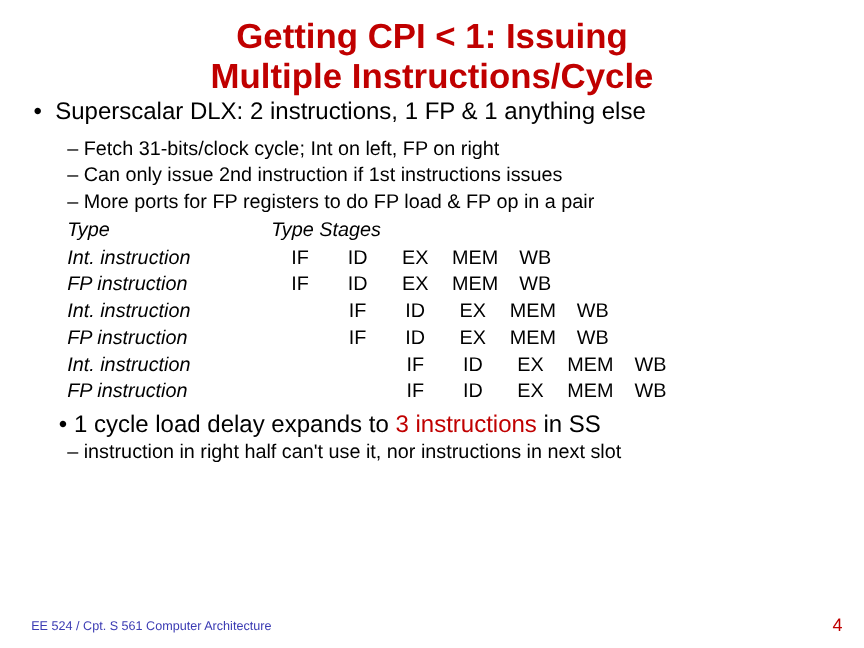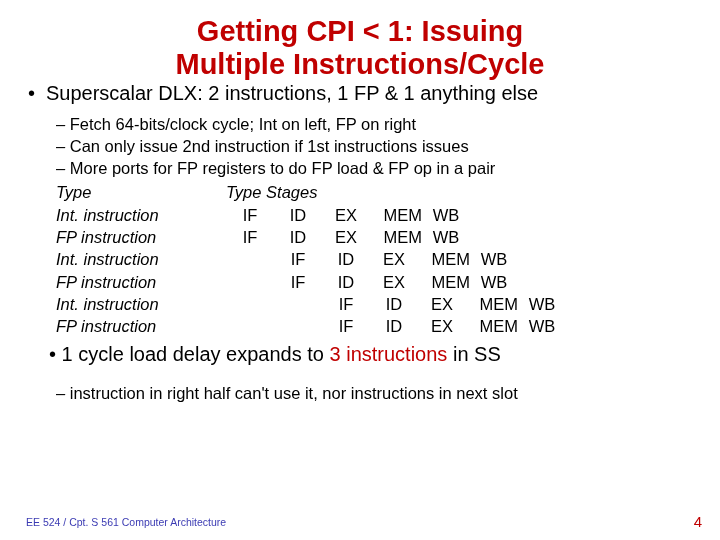--- a/index.html
+++ b/index.html
@@ -53,31 +53,31 @@
     font-style: italic;
   }
   .row {
     white-space: nowrap;
   }
   .cell {
     display: inline-block;
   }
   .typecol { width: 150px; font-style: italic; }
   .stage { width: 48px; text-align: center; }
-  .mem { width: 52px; text-align: right; }
+  .mem { width: 52px; text-align: center; }
   .bullet2 {
     font-size: 20px;
     margin-top: 6px;
     margin-left: 21px;
   }
   .red { color: #c00000; }
   .sub2 {
     margin-left: 28px;
     font-size: 16.5px;
-    margin-top: 18px;
+    margin-top: 2px;
   }
   .footer-left {
     position: absolute;
     bottom: 12px;
     left: 26px;
     font-size: 10.5px;
     color: #3b3bb3;
   }
   .footer-right {
     position: absolute;
@@ -95,21 +95,21 @@
   <div class="title">
     <span>Getting CPI &lt; 1: Issuing</span><br>
     <span>Multiple Instructions/Cycle</span>
   </div>
 
   <div class="bullet1">
     <span class="dot">•</span><span>Superscalar DLX: 2 instructions, 1 FP &amp; 1 anything else</span>
   </div>
 
   <div class="sub-block">
-    <div class="sub">– Fetch 64-bits/clock cycle; Int on left, FP on right</div>
+    <div class="sub">– Fetch 31-bits/clock cycle; Int on left, FP on right</div>
     <div class="sub">– Can only issue 2nd instruction if 1st instructions issues</div>
     <div class="sub">– More ports for FP registers to do FP load &amp; FP op in a pair</div>
 
     <div class="table">
       <div class="row hdr">
         <span class="cell typecol">Type</span><span class="cell" style="width:20px"></span><span>Type Stages</span>
       </div>
       <div id="pipe-rows">
           <div class="row"><span class="cell typecol">Int. instruction</span><span class="cell" style="width: 20px;"></span><span class="cell stage">IF</span><span class="cell stage">ID</span><span class="cell stage">EX</span><span class="cell mem">MEM</span><span class="cell stage">WB</span></div>
           <div class="row"><span class="cell typecol">FP instruction</span><span class="cell" style="width: 20px;"></span><span class="cell stage">IF</span><span class="cell stage">ID</span><span class="cell stage">EX</span><span class="cell mem">MEM</span><span class="cell stage">WB</span></div>

